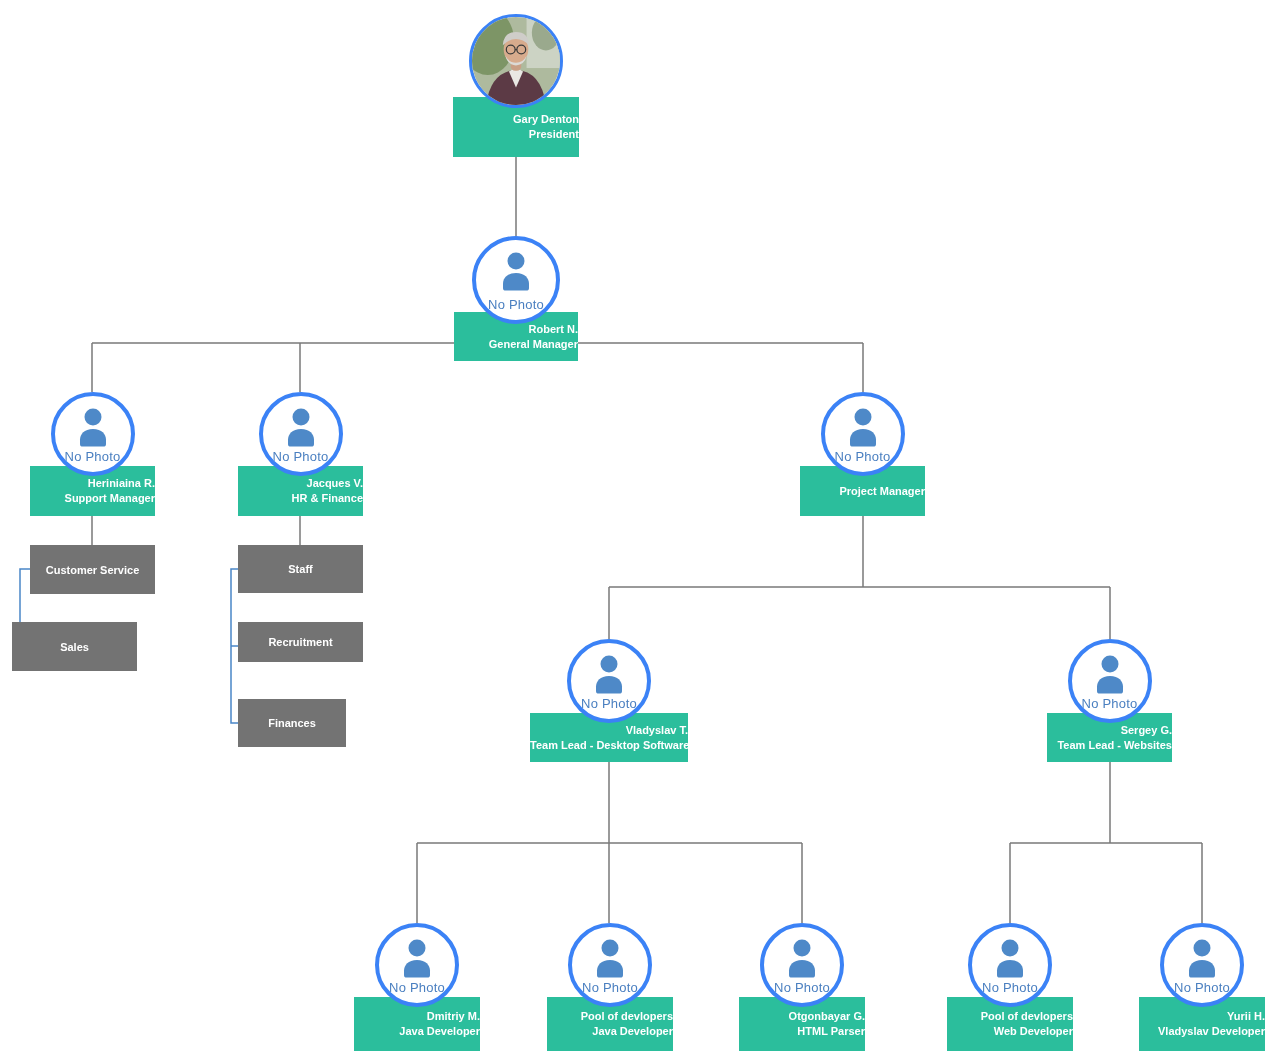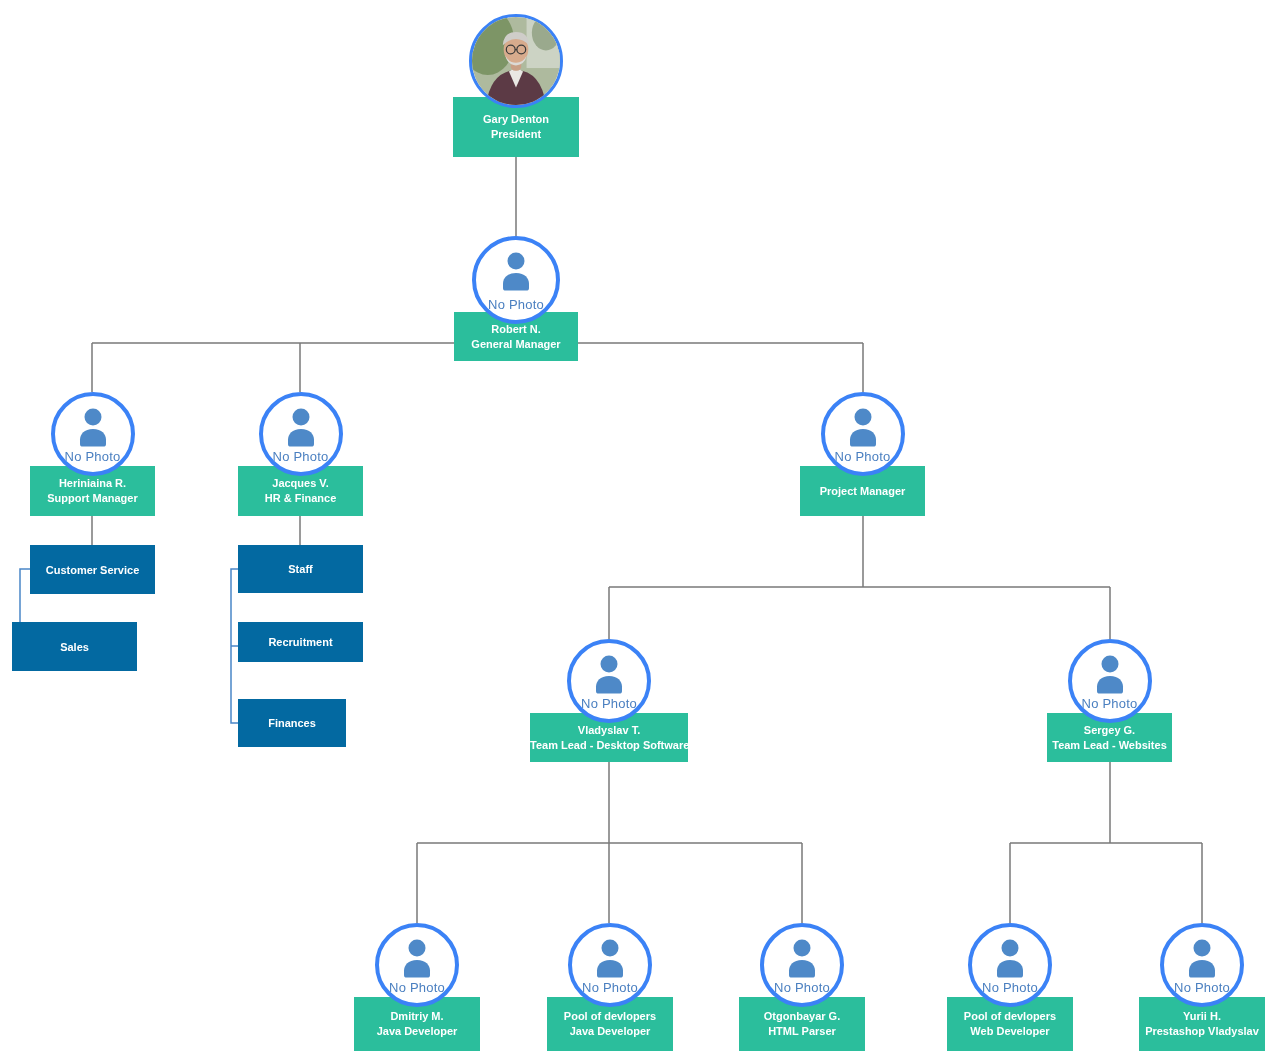--- a/index.html
+++ b/index.html
@@ -8,26 +8,26 @@
   .connectors{position:absolute;left:0;top:0;z-index:0}
   .node{position:absolute;display:flex;flex-direction:column;align-items:center;z-index:1;cursor:pointer}
   .avatar{position:relative;background:#fff;border:4px solid #3b82f6;border-radius:50%;z-index:2;flex-shrink:0;display:flex;flex-direction:column;align-items:center;overflow:hidden}
   .avatar.size-84{width:84px;height:84px}
   .avatar.size-88{width:88px;height:88px}
   .avatar.size-94{width:94px;height:94px;border-width:3px}
   .avatar.photo{overflow:hidden}
   .avatar.photo svg{width:100%;height:100%;display:block}
   .person-icon{margin-top:10px}
   .no-photo-text{position:absolute;bottom:8px;width:100%;text-align:center;font-size:13px;color:#4A7FC0;letter-spacing:.2px}
-  .label-box{position:relative;z-index:1;width:100%;background:#2BBE9C;color:#fff;display:flex;flex-direction:column;justify-content:center;text-align:center;font-size:11px;font-weight:bold;line-height:15px;white-space:nowrap}
+  .label-box{position:relative;z-index:1;width:100%;background:#2BBE9C;color:#fff;display:flex;flex-direction:column;justify-content:center;text-align:right;font-size:11px;font-weight:bold;line-height:15px;white-space:nowrap}
   .label-box .name,.label-box .title{width:100%}
   .ov10{margin-top:-10px}
   .ov11{margin-top:-11px}
   .ov12{margin-top:-12px}
-  .dept{position:absolute;background:#0369a1;color:#fff;display:flex;align-items:center;justify-content:center;text-align:center;font-size:11px;font-weight:bold;z-index:1;cursor:pointer}
+  .dept{position:absolute;background:#737373;color:#fff;display:flex;align-items:center;justify-content:center;text-align:center;font-size:11px;font-weight:bold;z-index:1;cursor:pointer}
 </style>
 </head>
 <body>
 
 <div class="chart">
 
   <svg class="connectors" width="1280" height="1064">
     <path d="M516 157 V236
              M92 343 H863
              M92 343 V392 M300 343 V392 M863 343 V392
@@ -206,21 +206,21 @@
   <div class="node" style="left:1139px;top:923px;width:126px">
     <div class="avatar size-84">
       <svg class="person-icon" width="40" height="42" viewBox="0 0 40 42">
         <circle cx="20" cy="11" r="8.5" fill="#4E89C8"></circle>
         <path d="M20 23 c-8.8 0 -13 5.4 -13 10.6 V38 a2.6 2.6 0 0 0 2.6 2.6 h20.8 a2.6 2.6 0 0 0 2.6 -2.6 v-4.4 C33 28.4 28.8 23 20 23 Z" fill="#4E89C8"></path>
       </svg>
       <div class="no-photo-text">No Photo</div>
     </div>
     <div class="label-box ov10" style="height:54px">
       <div class="name">Yurii H.</div>
-      <div class="title">Prestashop Vladyslav</div>
+      <div class="title">Vladyslav Developer</div>
     </div>
   </div>
 
   <div class="dept" style="left:30px;top:545px;width:125px;height:49px">
     <span>Customer Service</span>
   </div>
   <div class="dept" style="left:12px;top:622px;width:125px;height:49px">
     <span>Sales</span>
   </div>
   <div class="dept" style="left:238px;top:545px;width:125px;height:48px">

